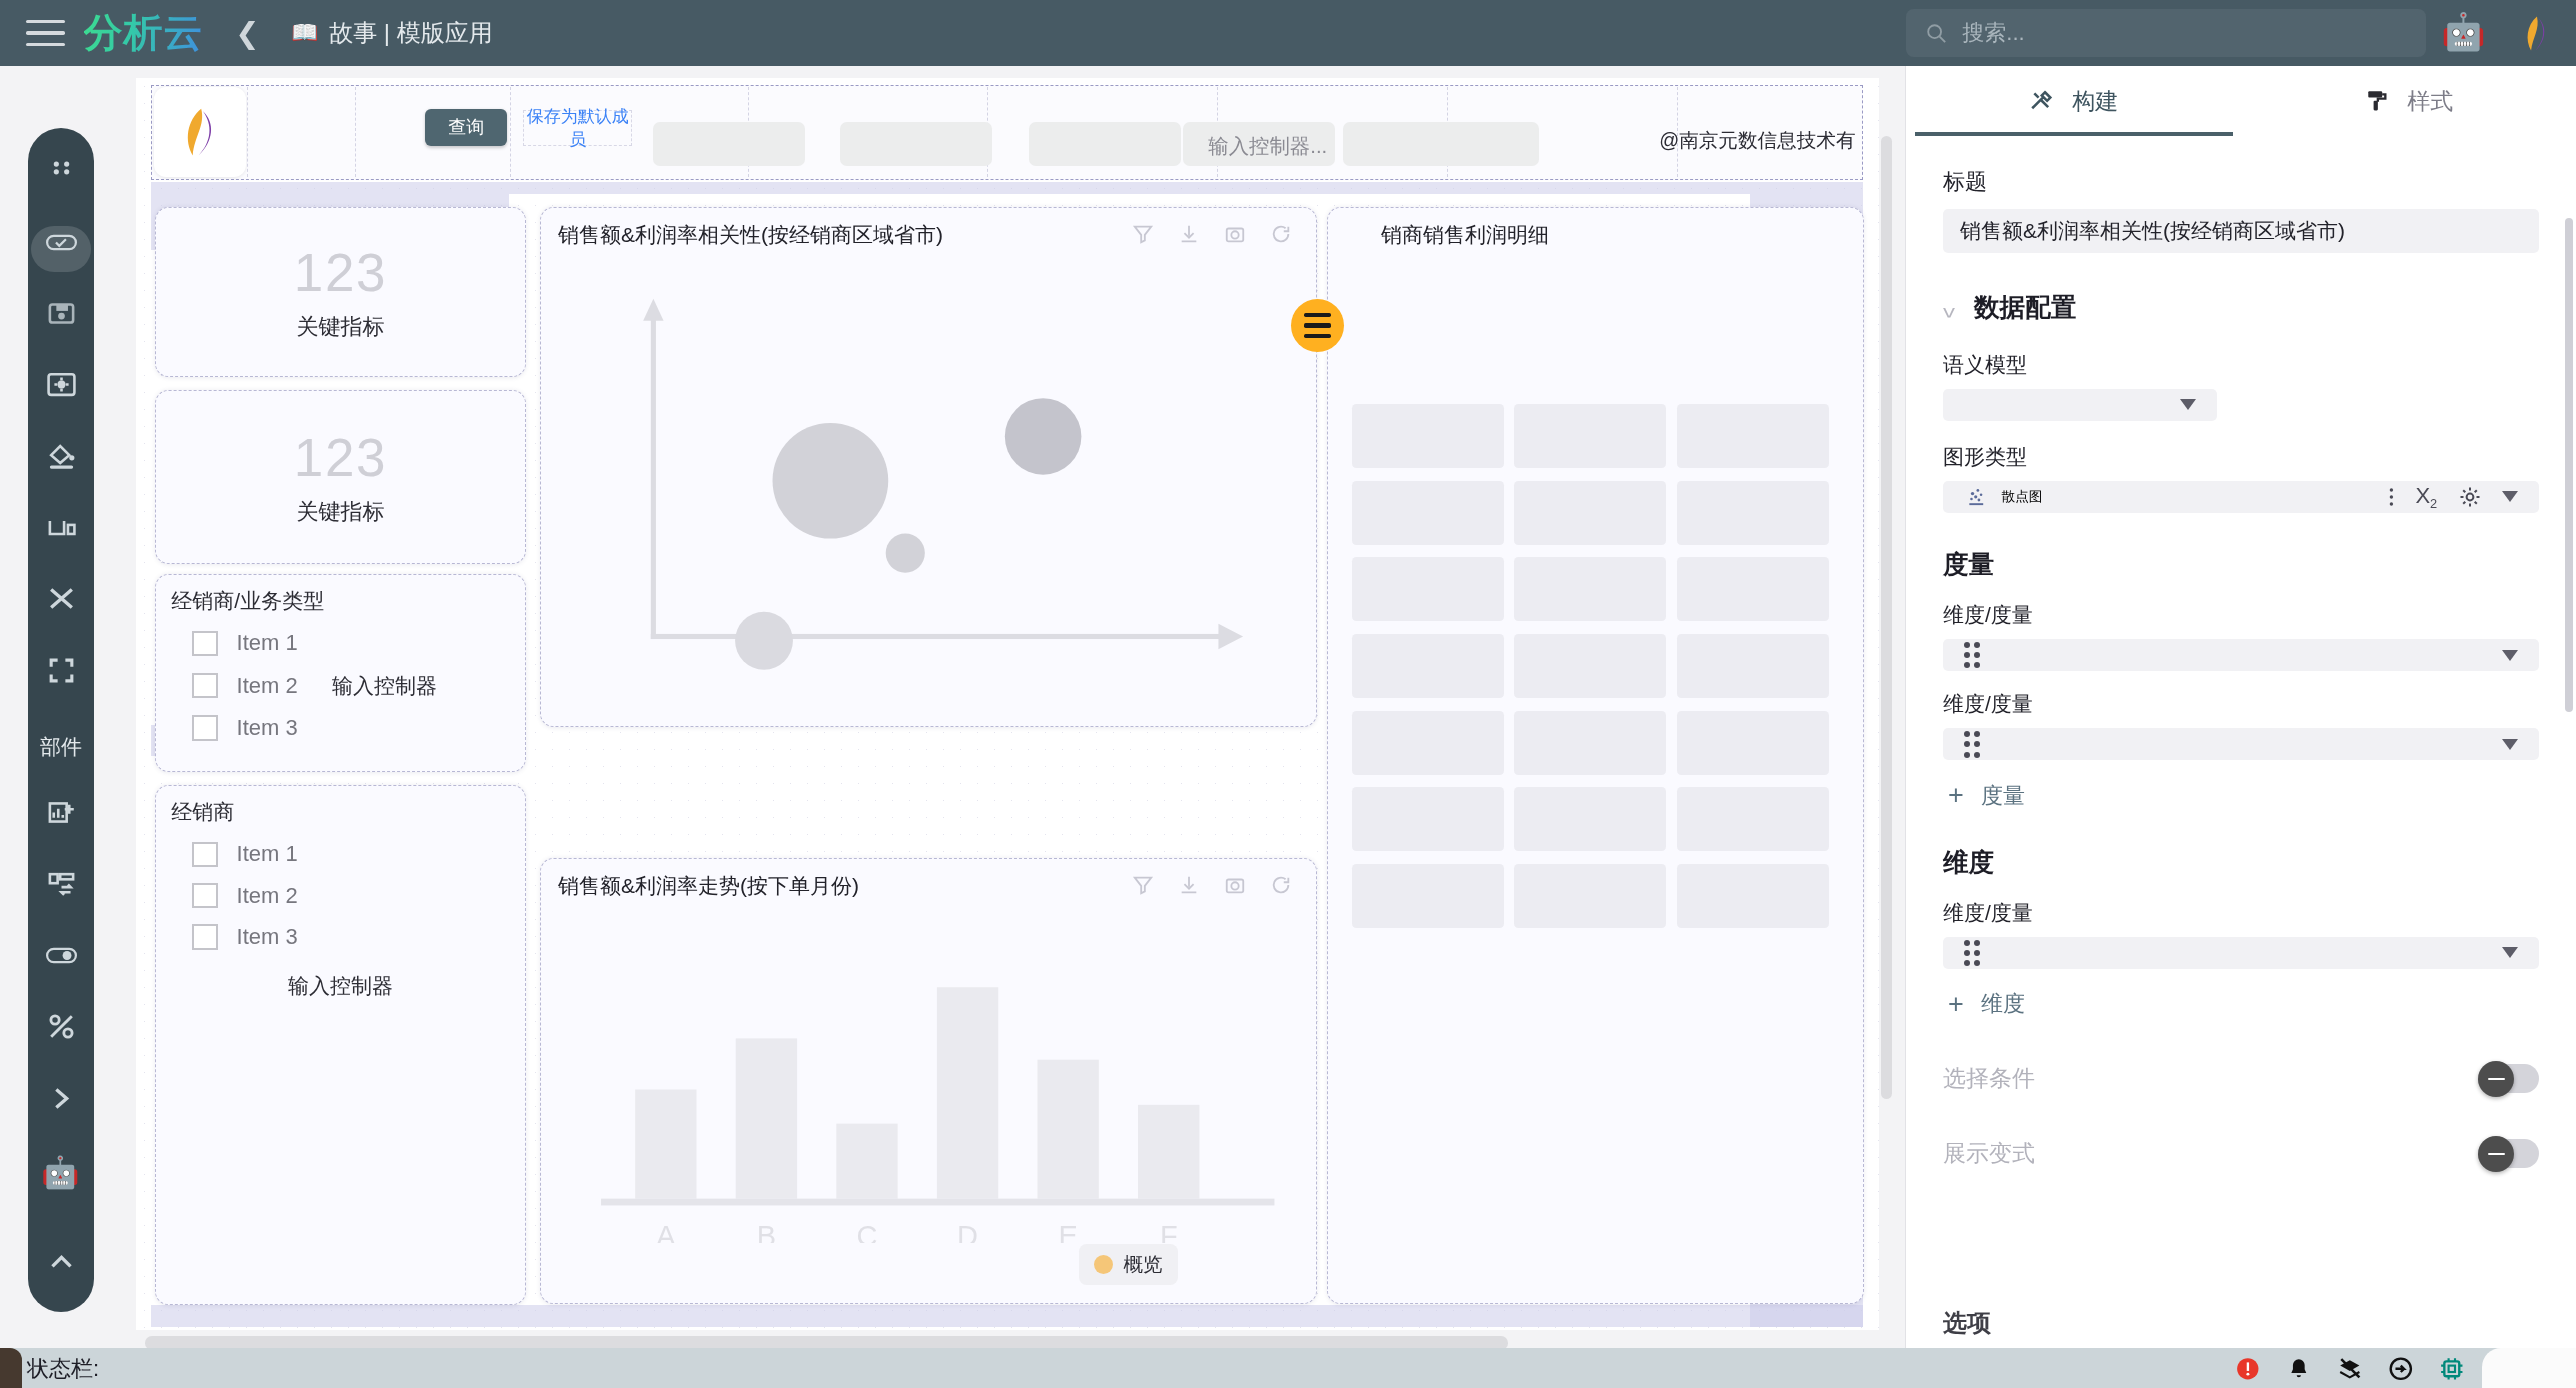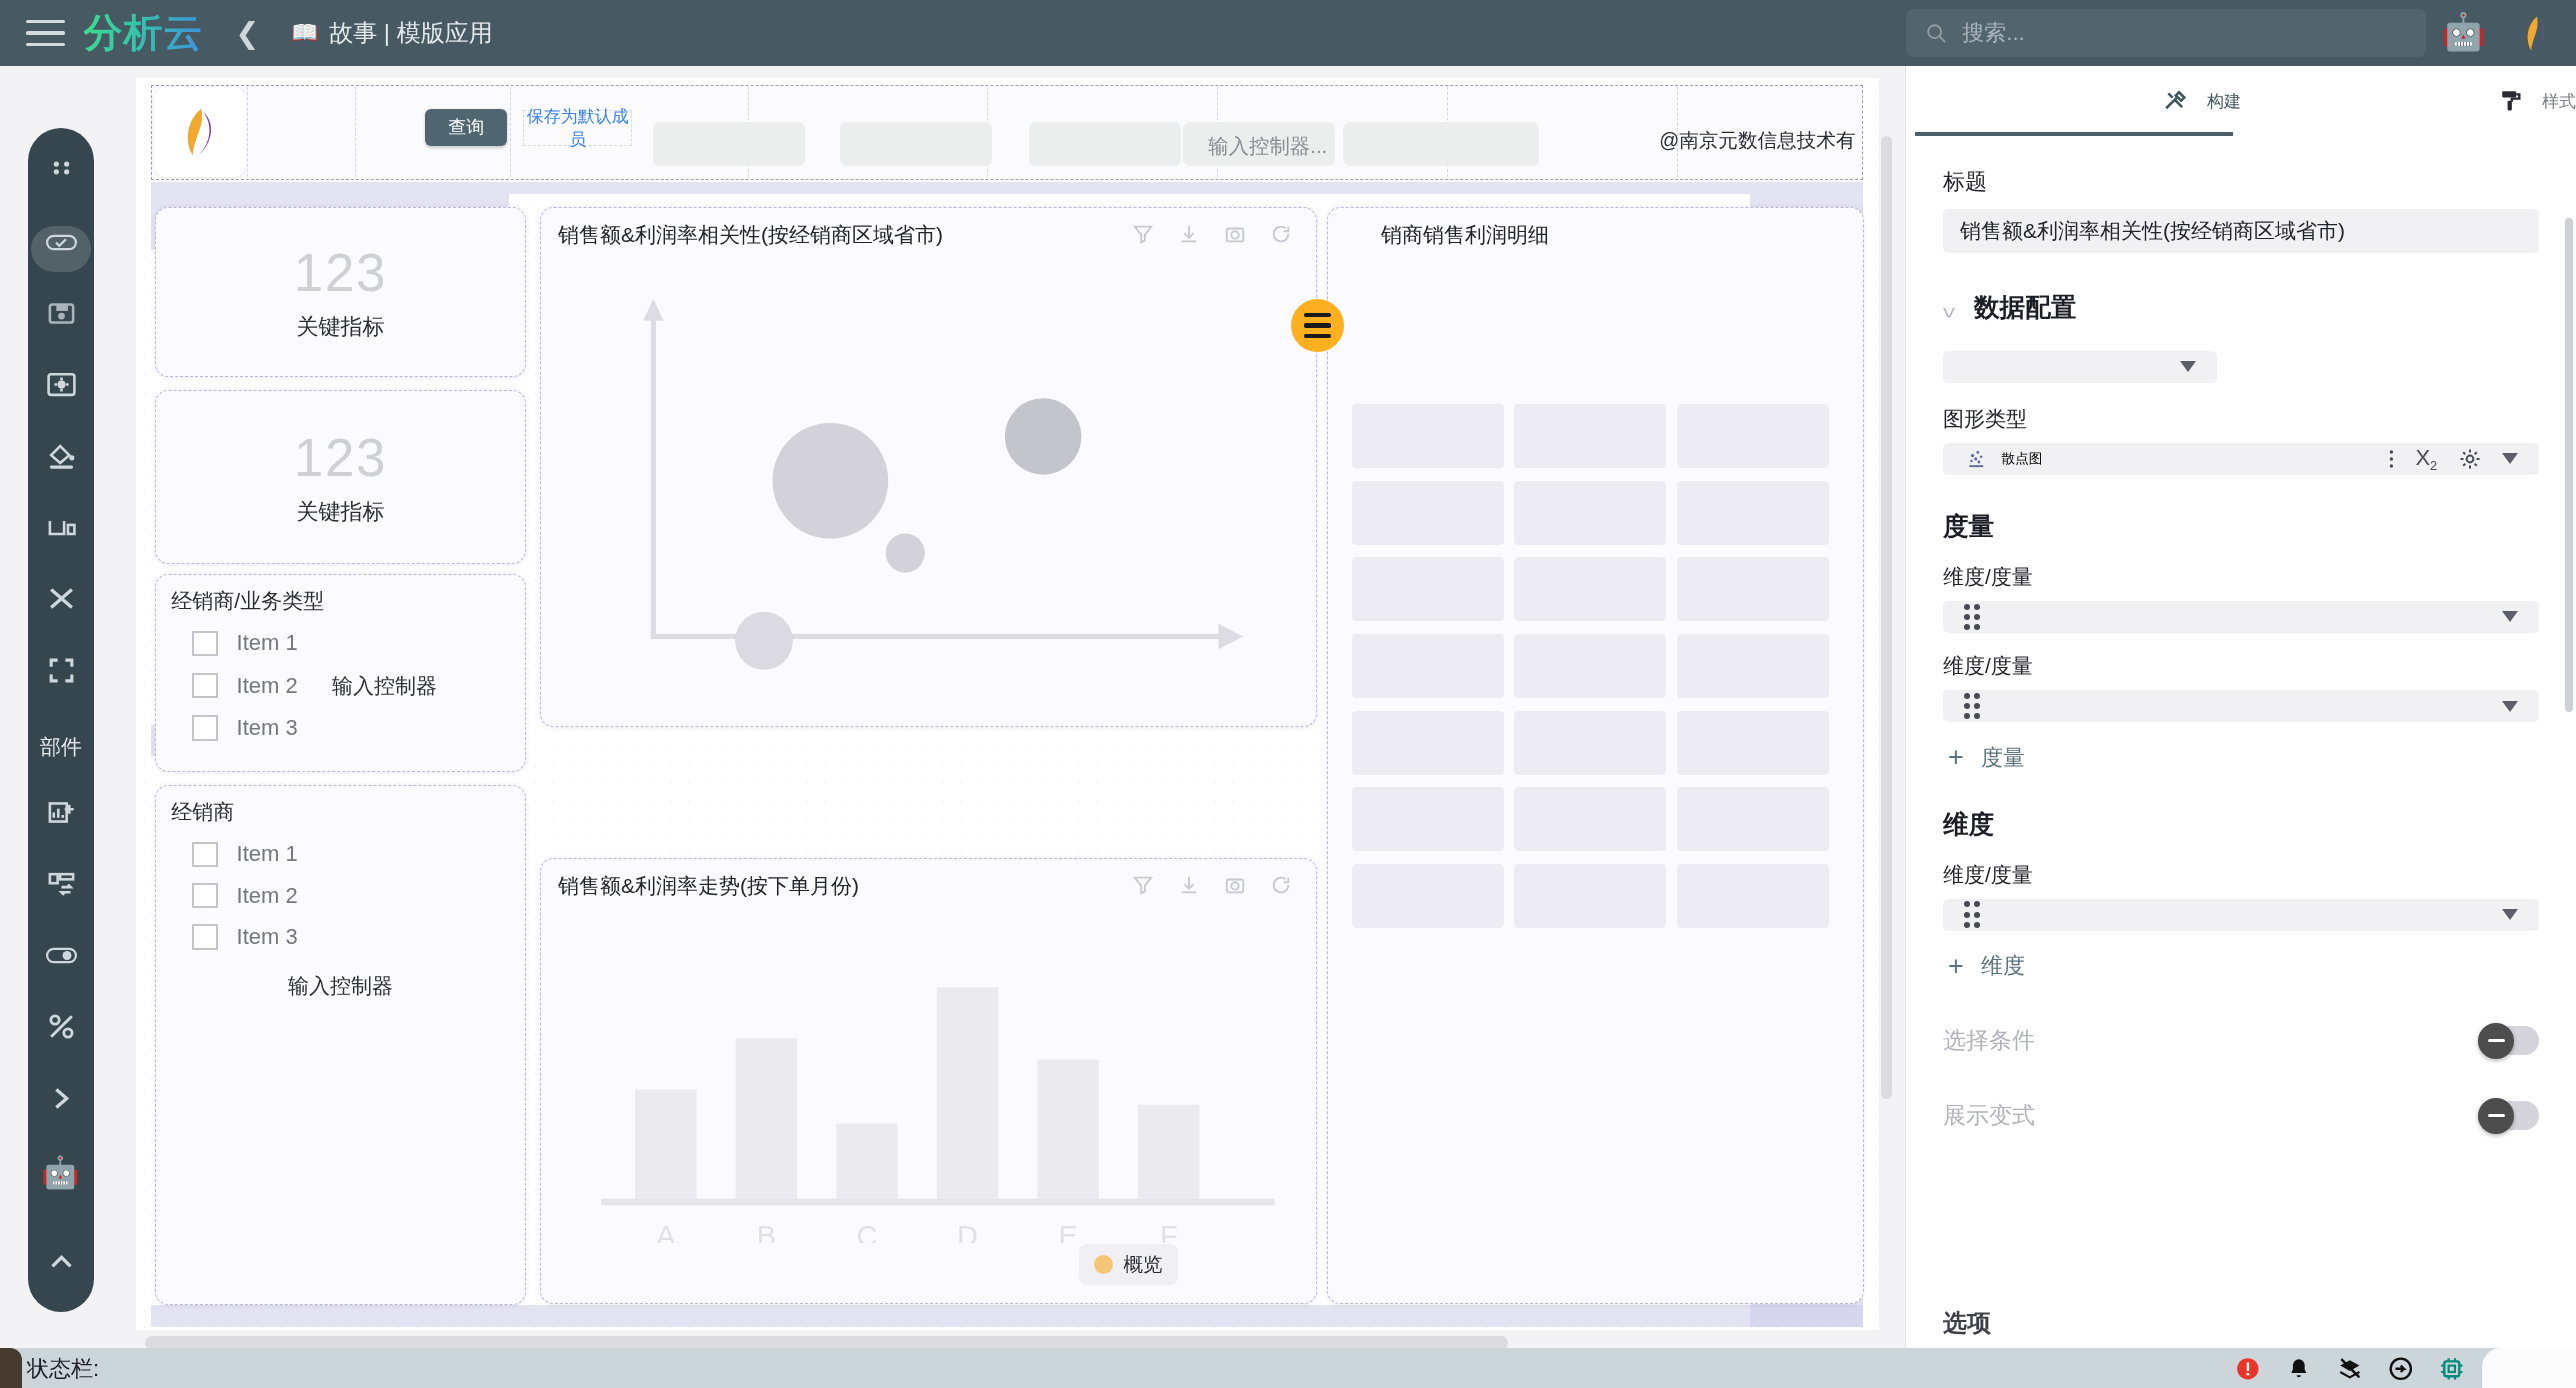--- a/index.html
+++ b/index.html
@@ -130,22 +130,22 @@
   .legend-dot { width: 19px; height: 19px; border-radius: 50%; background: #f5c678; }
   .legend-txt { font-size: 19.6px; color: #2c2c34; }
 
   
   .tbl-cell { position: absolute; background: #ececf2; border-radius: 4.3px; }
 
   
   .rightpanel { position: absolute; left: 1905px; top: 66px; width: 671px; height: 1282px;
     background: #ffffff; border-left: 0.9px solid #e2e2e6; }
   .rp-tabs { display: flex; height: 70px; }
-  .rp-tab { flex: 1; display: flex; align-items: center; justify-content: flex-end; gap: 18px;
-    font-size: 17px; color: #7d7d88; cursor: pointer; position: relative; }
+  .rp-tab { flex: 1; display: flex; align-items: center; justify-content: center; gap: 18px;
+    font-size: 23px; color: #7d7d88; cursor: pointer; position: relative; }
   .rp-tab.active { color: #3f5560; }
   .rp-tab.active::after { content: ''; position: absolute; left: 8.5px; right: 8.5px; bottom: 0;
     height: 4.3px; background: #4a6069; }
   .rp-tab svg { width: 25.6px; height: 25.6px; }
   .rp-body { padding: 31px 37px 0 37px; height: 1210px; overflow: hidden; position: relative; }
   .rp-lbl { font-size: 22px; color: #23232b; margin-bottom: 12px; }
   .rp-sublbl { font-size: 21px; color: #23232b; margin-bottom: 10.2px; }
   .rp-input { height: 44px; background: #f1f1f4; border-radius: 5.1px; display: flex;
     align-items: center; padding: 0 17px; font-size: 21px; color: #23232b; }
   .rp-section { display: flex; align-items: center; gap: 19px; margin: 37px 0 25.6px 0; }
@@ -534,20 +534,21 @@
       <div class="rp-scrollbar"></div>
 
       <div class="rp-lbl">标题</div>
       <div class="rp-input">销售额&amp;利润率相关性(按经销商区域省市)</div>
 
       <div class="rp-section">
         <span class="chev">^</span>
         <h3>数据配置</h3>
       </div>
 
+      <div class="rp-sublbl">语义模型</div>
       <div class="rp-select" style="width:274px">
         <span></span>
         <span class="tri"></span>
       </div>
 
       <div class="rp-sublbl" style="margin-top:22px">图形类型</div>
       <div class="rp-select">
         <span style="display:flex;align-items:center;gap:12px">
           <svg width="25.6" height="25.6" viewBox="0 0 24 24">
             <circle cx="8" cy="9" r="1.6" fill="#5b6b9a"></circle>

